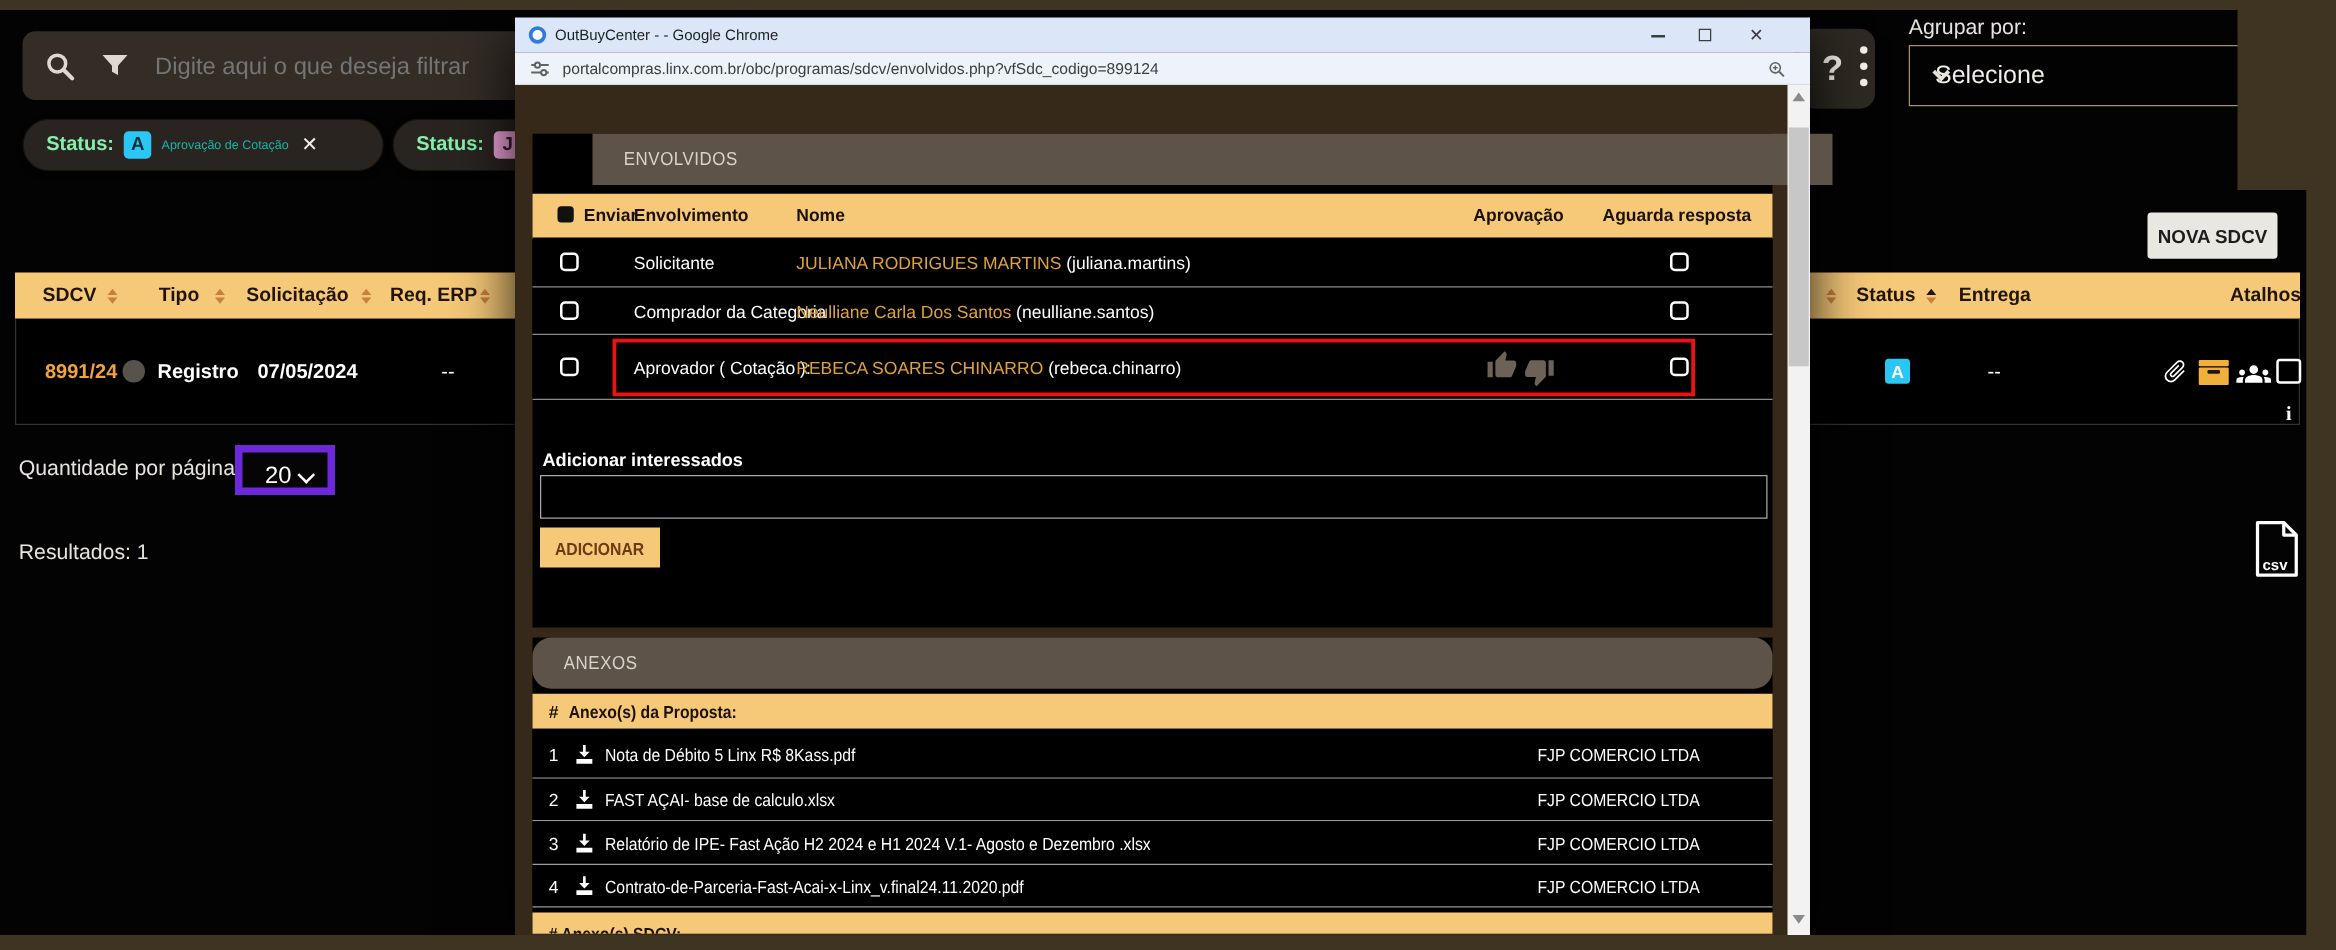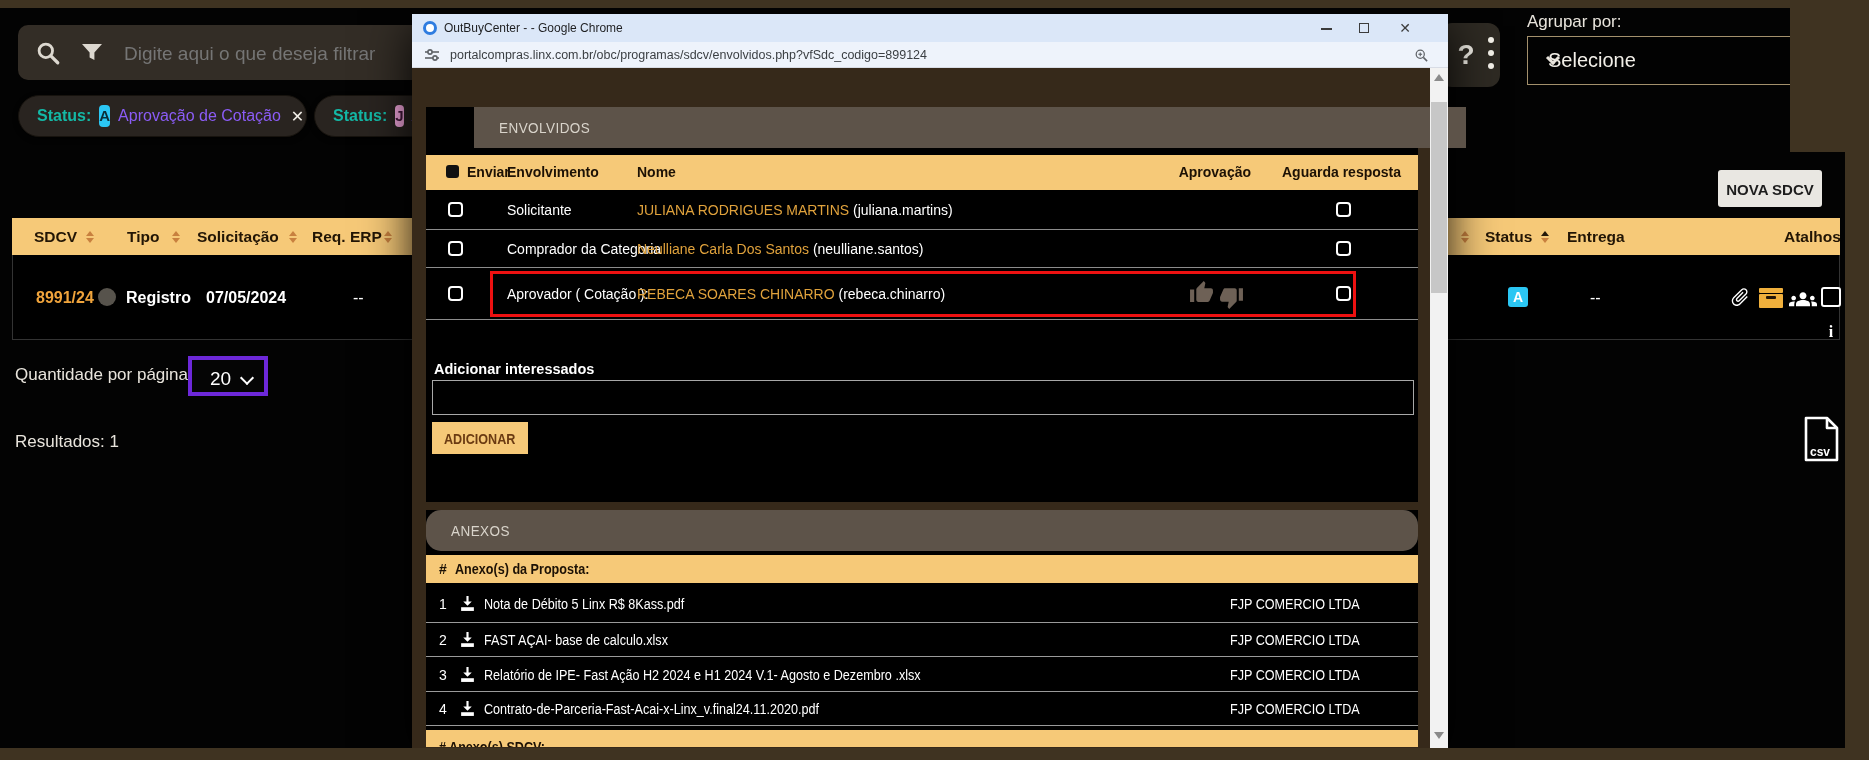--- a/index.html
+++ b/index.html
@@ -11,22 +11,22 @@
   .cdc{display:inline-block;transform:scaleX(.9);transform-origin:50% 50%;white-space:nowrap;}
 
   
   .frame{background:#3f3321;}
 
   
   .searchbar{left:18px;top:25px;width:1417px;height:55px;background:#332d26;border-radius:10px;}
   .searchbar .ph{position:absolute;left:104px;top:0;line-height:55px;font-size:19px;color:#cfcabf;}
   .chip{top:95px;height:42px;border-radius:21px;background:#292420;border:1px solid #17130e;
         box-shadow:0 2px 5px rgba(0,0,0,.6);display:flex;align-items:center;padding:0 18px;gap:8px;}
-  .chip .lab{font-weight:bold;color:#14b8a6;font-size:16px;}
-  .chip .val{color:#8b5cf6;font-size:16px;white-space:nowrap;}
+  .chip .lab{font-weight:bold;color:#86efac;font-size:16px;}
+  .chip .val{color:#14b8a6;font-size:10px;white-space:nowrap;}
   .chip .x{color:#f2efe8;font-weight:bold;font-size:16px;margin-left:2px;}
   .badge{display:inline-block;width:22px;height:22px;border-radius:4px;text-align:center;
          line-height:22px;font-weight:bold;font-size:15px;color:#0a2e38;}
   .badge-a{background:#2bc7f4;}
   .badge-j{background:#f2a6dc;color:#42183a;}
   .helpbtn{left:1440px;top:23px;width:60px;height:64px;background:#2e2a23;border-radius:12px;}
   .helpbtn .q{position:absolute;left:0;width:52px;text-align:center;top:0;line-height:64px;
               font-size:28px;font-weight:bold;color:#f5f2ea;}
   .kebab{position:absolute;right:6px;top:14px;display:flex;flex-direction:column;gap:7px;}
   .kebab i{width:6px;height:6px;border-radius:50%;background:#f5f2ea;}
@@ -41,21 +41,21 @@
            font-weight:bold;font-size:15px;color:#1d1d1d;text-align:center;line-height:37px;cursor:pointer;}
   .thead{left:12px;top:218px;width:1828px;height:37px;background:#f6c978;}
   .thead span{position:absolute;line-height:37px;font-size:15.5px;font-weight:bold;color:#221505;}
   .sort{position:absolute;top:13px;display:flex;flex-direction:column;gap:2px;}
   .sort i{width:0;height:0;border-left:4px solid transparent;border-right:4px solid transparent;}
   .sort .u{border-bottom:5px solid #c8803f;}
   .sort .d{border-top:5px solid #c8803f;}
   .sort.asc .u{border-bottom-color:#241708;}
   .drow{left:12px;top:255px;width:1828px;height:85px;background:#000;border:1px solid #333;border-top:none;}
   .drow span{position:absolute;line-height:85px;font-size:16px;color:#fff;font-weight:bold;}
-  .miniselect{border:4px solid #6d28d9;background:#050505;}
+  .miniselect{border:6px solid #6d28d9;background:#050505;}
   .csvicon{left:1803px;top:416px;width:36px;height:46px;}
 
   
   .popup{left:412px;top:14px;width:1036px;height:736px;box-shadow:0 12px 45px rgba(0,0,0,.9);}
   .ptitle{left:0;top:0;width:1036px;height:28px;background:#dbe7f8;}
   .ptitle .txt{position:absolute;left:32px;line-height:28px;font-size:12px;color:#1e1f21;}
   .favicon{position:absolute;left:11px;top:7px;width:14px;height:14px;border-radius:50%;
            border:3.5px solid #2e7ce0;background:#fff;}
   .wbtn{position:absolute;top:0;width:26px;height:28px;cursor:pointer;}
   .purl{left:0;top:28px;width:1036px;height:26px;background:#eef3fb;border-bottom:1px solid #d8dce5;}

